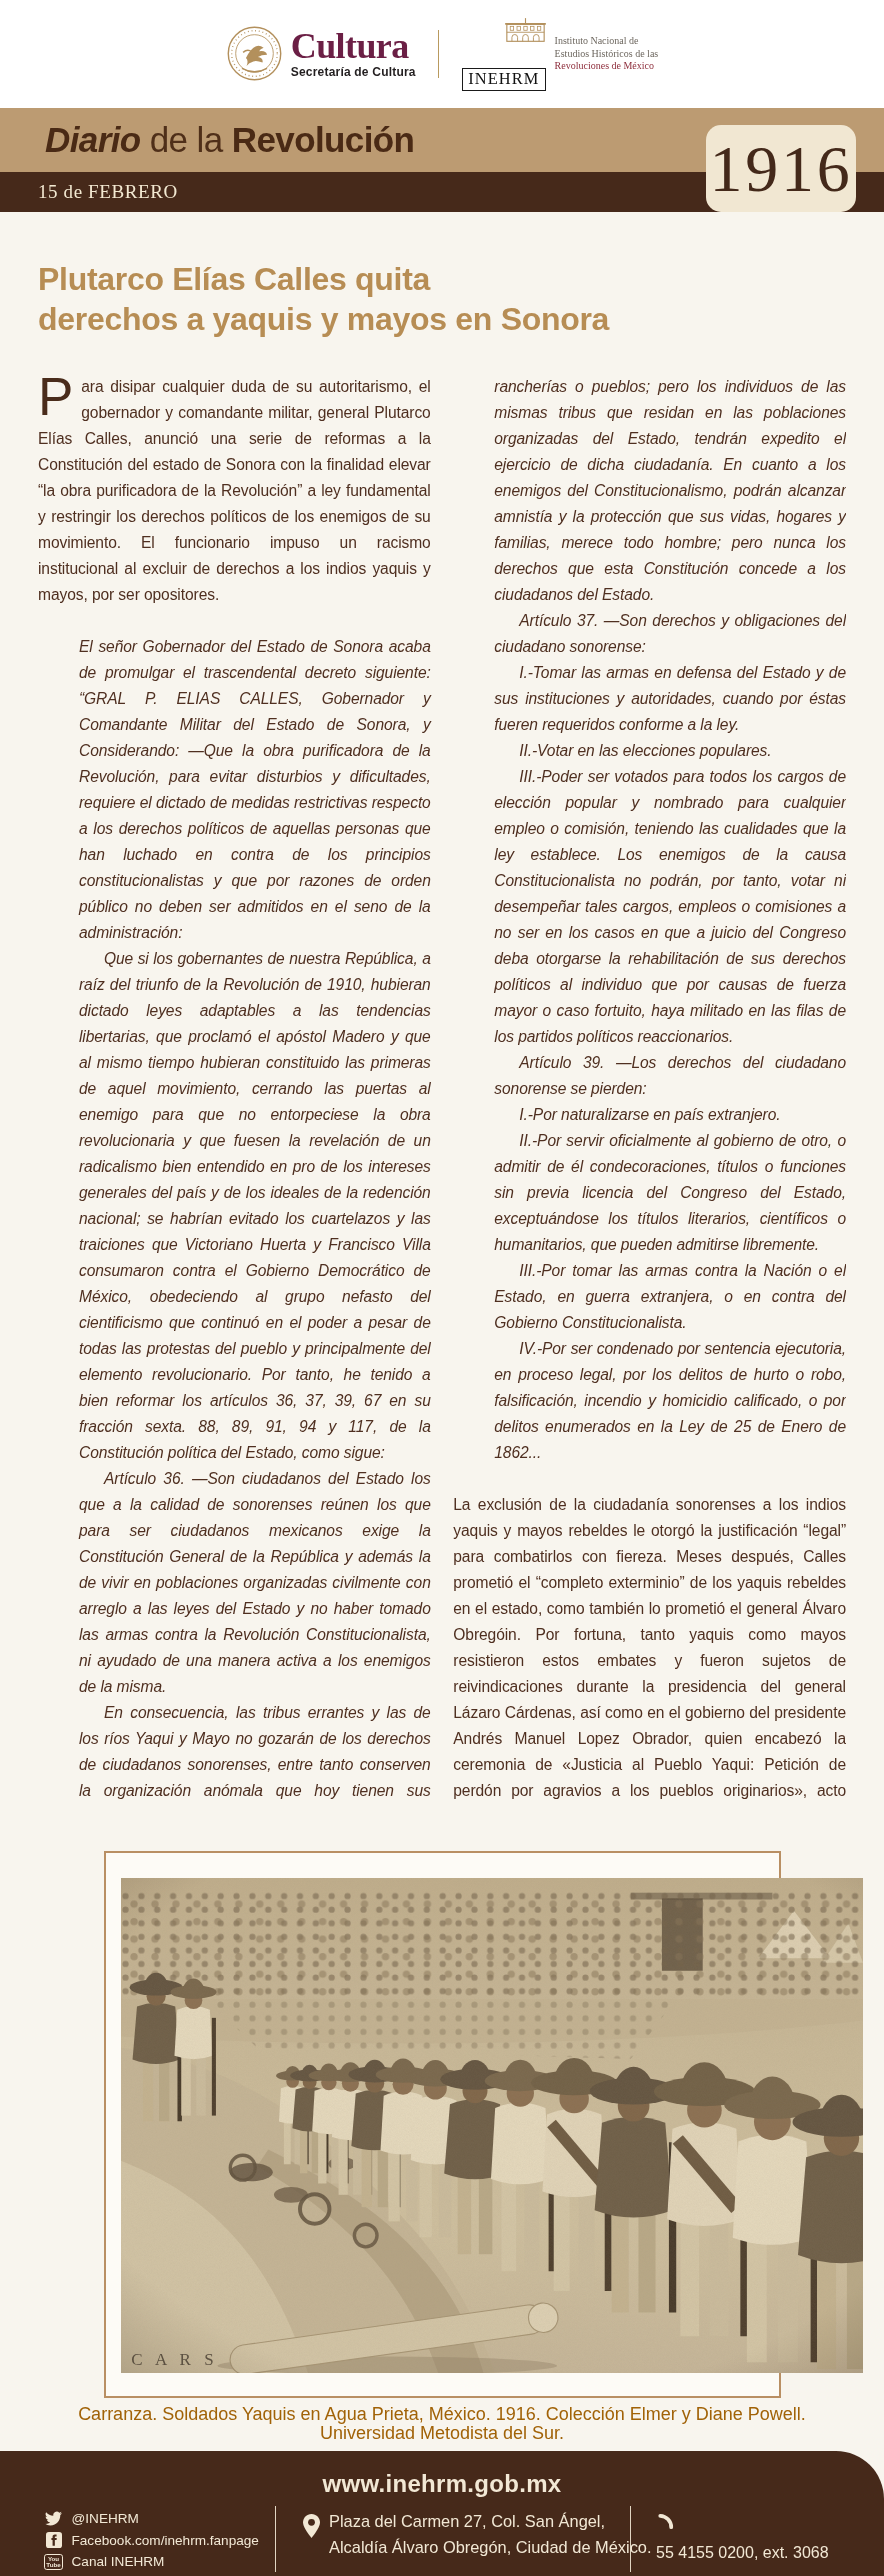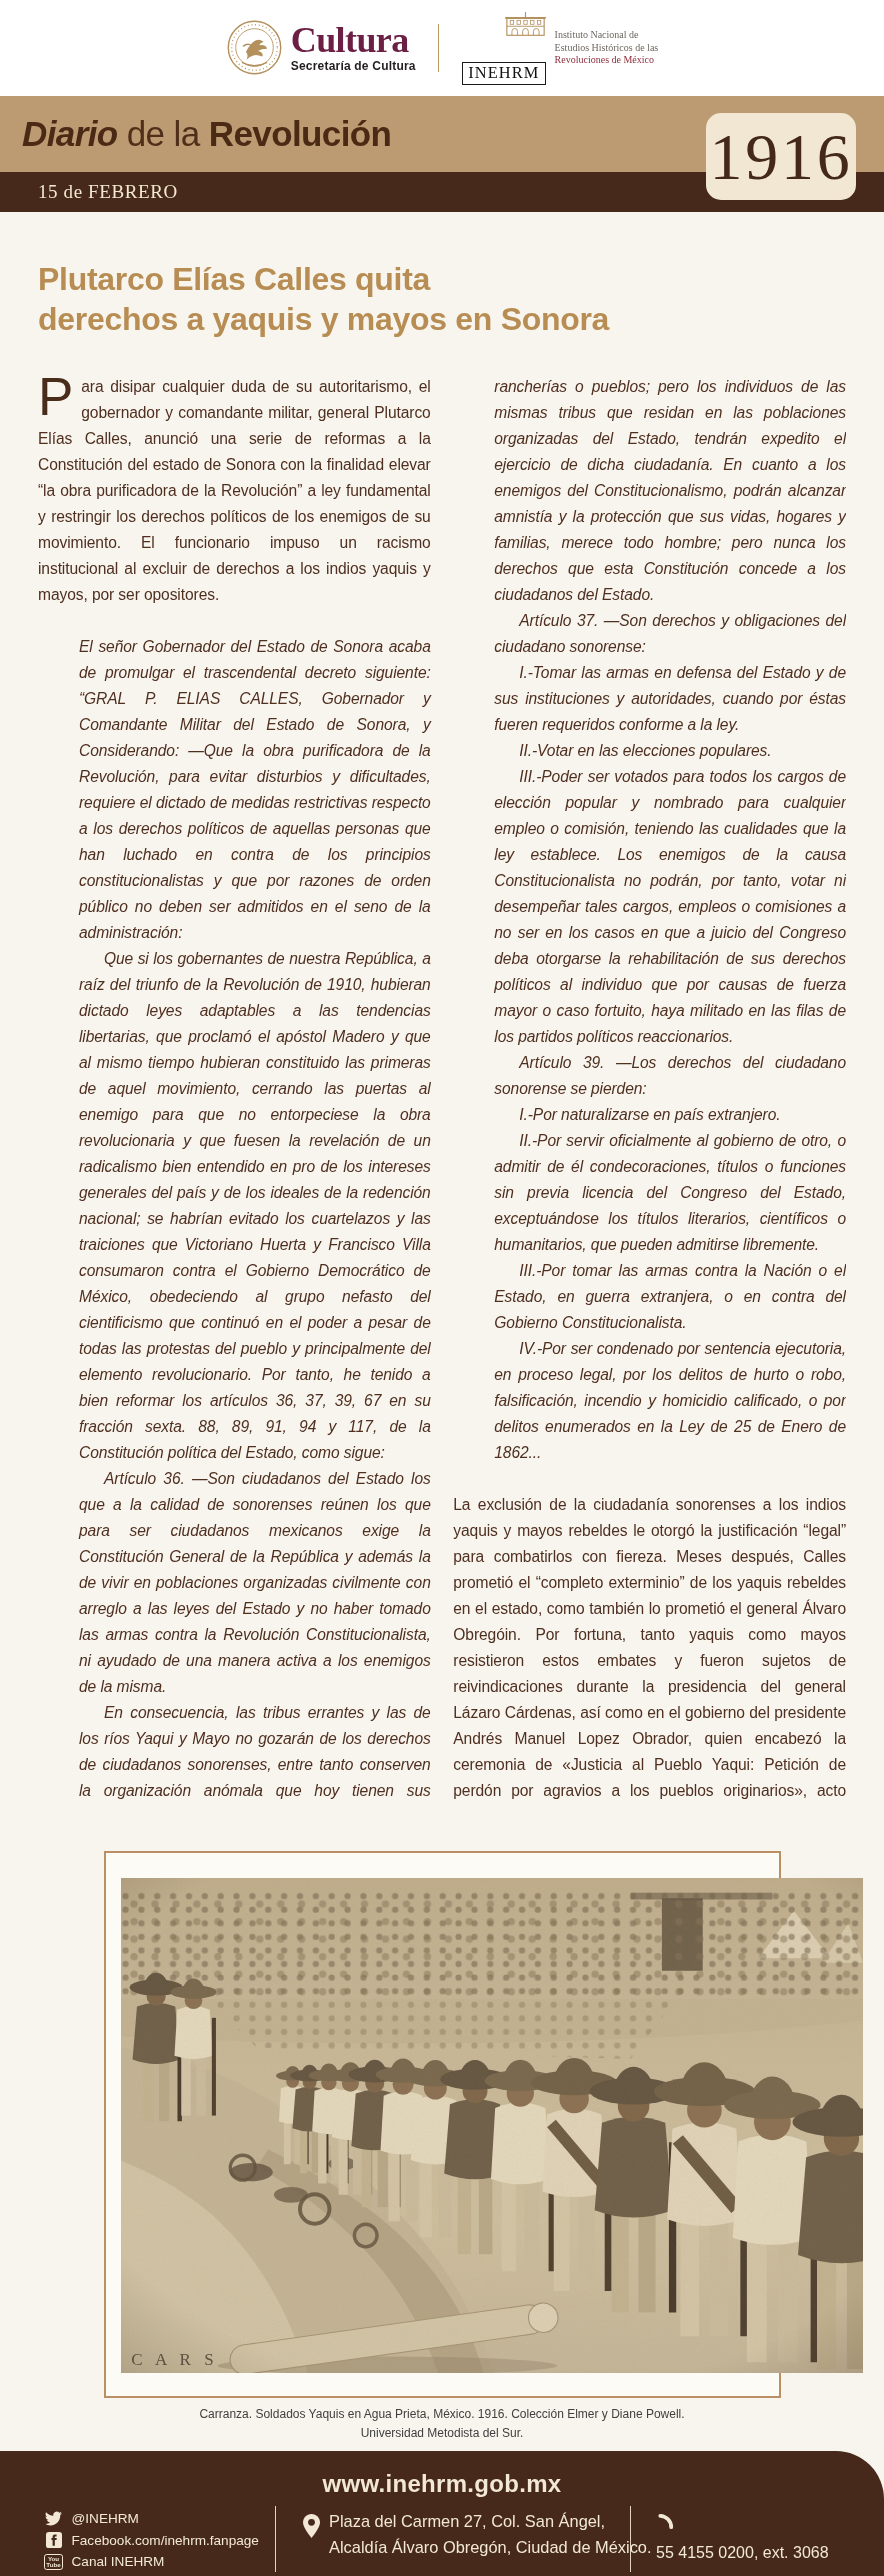--- a/index.html
+++ b/index.html
@@ -6,21 +6,21 @@
   body{
     width:884px;
     background:#f8f5ee;
     font-family:"Liberation Sans", sans-serif;
     -webkit-font-smoothing:antialiased;
   }
   .page{width:884px;position:relative;overflow:hidden;}
 
   
   .header{
-    height:96px;background:#ffffff;
+    height:108px;background:#ffffff;
     display:flex;align-items:center;justify-content:center;gap:14.7px;
   }
   .cultura-lockup{display:flex;align-items:center;gap:8px;}
   .cultura-text{display:flex;flex-direction:column;}
   .cultura-word{
     font-family:"Liberation Serif", serif;font-weight:bold;
     font-size:36px;color:#6b1f45;line-height:34px;letter-spacing:-0.6px;
   }
   .cultura-sub{
     font-size:12px;font-weight:bold;color:#231f20;margin-top:1.1px;letter-spacing:0.2px;
@@ -32,22 +32,22 @@
     border:1.1px solid #1a1a1a;background:#fff;padding:0.6px 5.1px;
     font-family:"Liberation Serif", serif;font-size:16.4px;color:#111;
     letter-spacing:1.1px;margin-top:-1.1px;
   }
   .inehrm-name{font-family:"Liberation Serif", serif;font-size:10px;line-height:12.5px;color:#6d675f;}
   .inehrm-name .line3{color:#8e2e3c;}
 
   
   .banner{position:relative;}
   .band-tan{
-    height:76px;background:#bc9b72;display:flex;align-items:center;
-    padding-left:22px;box-sizing:border-box;
+    height:64px;background:#bc9b72;display:flex;align-items:center;
+    padding-left:45px;box-sizing:border-box;
   }
   .band-title{font-size:35px;color:#4a2a15;letter-spacing:-0.6px;}
   .band-title .t-italic{font-weight:bold;font-style:italic;}
   .band-title .t-mid{font-weight:normal;opacity:.95;}
   .band-title .t-bold{font-weight:bold;}
   .band-dark{
     height:40px;background:#46291a;display:flex;align-items:center;
     padding-left:38px;box-sizing:border-box;
   }
   .band-date{
@@ -84,21 +84,21 @@
   .closing{margin:26px 0 0 0;}
 
   
   .photo-box{
     margin:28px auto 0 auto;width:677px;box-sizing:border-box;
     border:2.3px solid #b98f63;background:#fdfbf6;
     padding:25px 15.3px 22.6px 15.3px;
   }
   .photo-frame{width:742px;height:495px;display:block;}
   .caption{
-    margin-top:6.8px;text-align:center;font-size:12px;line-height:19px;color:#404040;
+    margin-top:6.8px;text-align:center;font-size:18px;line-height:19px;color:#a16207;
   }
 
   
   .footer{
     margin-top:8.5px;height:136px;background:#46291a;position:relative;
     border-top-right-radius:48px;color:#f2e8d5;
   }
   .site{
     text-align:center;padding-top:18.7px;font-size:24px;font-weight:bold;letter-spacing:0.3px;
   }

